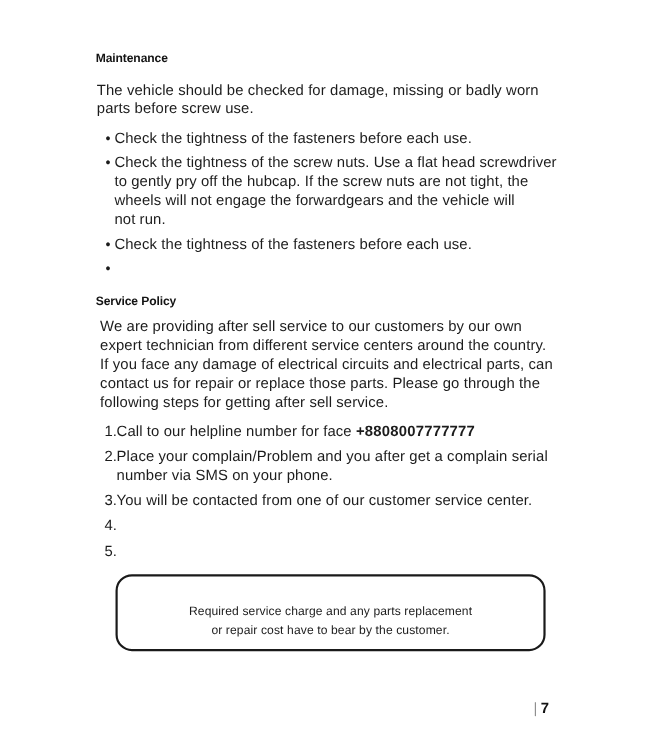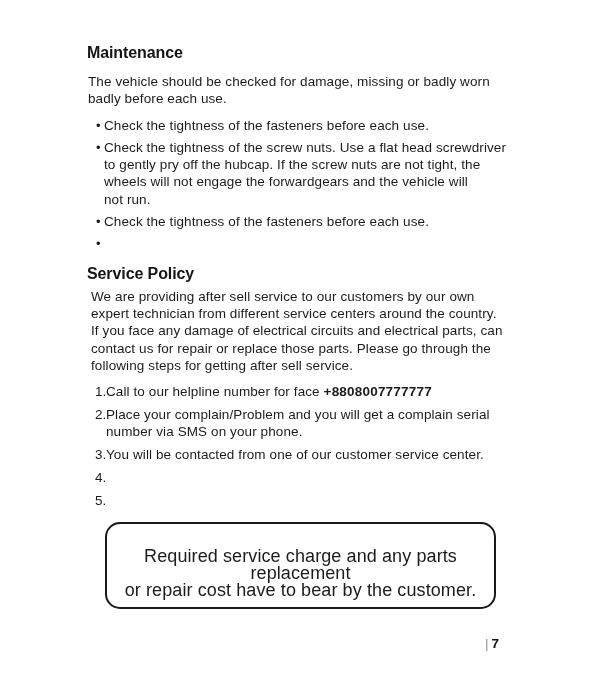--- a/index.html
+++ b/index.html
@@ -13,21 +13,21 @@
     overflow: hidden;
   }
   .content {
     position: absolute;
     left: 87px;
     top: 43px;
     width: 455px;
   }
   .heading {
     margin: 0;
-    font-size: 16px;
+    font-size: 11px;
     line-height: 20px;
     font-weight: bold;
     letter-spacing: -0.1px;
     color: #141414;
   }
   .heading.second { margin-top: 11px; }
   .intro {
     margin: 10px 0 0 1px;
     font-size: 13.5px;
     line-height: 17.3px;
@@ -72,21 +72,21 @@
   .phone { font-weight: bold; letter-spacing: 0.2px; }
   .notice {
     box-sizing: border-box;
     margin: 13px 0 0 18px;
     width: 391px;
     min-height: 51px;
     border: 2px solid #1a1a1a;
     border-radius: 15px;
     padding: 7px 10px 8px;
     text-align: center;
-    font-size: 18px;
+    font-size: 11px;
     line-height: 17px;
     letter-spacing: 0.1px;
     white-space: pre-line;
   }
   .footer {
     position: absolute;
     top: 636px;
     right: 110px;
     font-size: 13.5px;
     line-height: 16px;
@@ -96,21 +96,21 @@
 </style>
 </head>
 <body>
 
 <div class="page">
   <main class="content">
 
     <h1 class="heading">Maintenance</h1>
 
     <p class="intro">The vehicle should be checked for damage, missing or badly worn
-badly before each use.</p>
+parts before screw use.</p>
 
     <ul class="bullets">
       <li>
         <span class="bullet-marker">•</span>
         <span class="bullet-text">Check the tightness of the fasteners before each use.</span>
       </li>
       <li>
         <span class="bullet-marker">•</span>
         <span class="bullet-text">Check the tightness of the screw nuts. Use a flat head screwdriver
 to gently pry off the hubcap. If the screw nuts are not tight, the
@@ -134,21 +134,21 @@
 contact us for repair or replace those parts. Please go through the
 following steps for getting after sell service.</p>
 
     <ol class="steps">
       <li>
         <span class="step-num">1.</span>
         <span class="step-text"><span>Call to our helpline number for face </span><b class="phone">+8808007777777</b></span>
       </li>
       <li>
         <span class="step-num">2.</span>
-        <span class="step-text">Place your complain/Problem and you will get a complain serial
+        <span class="step-text">Place your complain/Problem and you after get a complain serial
 number via SMS on your phone.</span>
       </li>
       <li>
         <span class="step-num">3.</span>
         <span class="step-text">You will be contacted from one of our customer service center.</span>
       </li>
       <li>
         <span class="step-num">4.</span>
       </li>
       <li>

